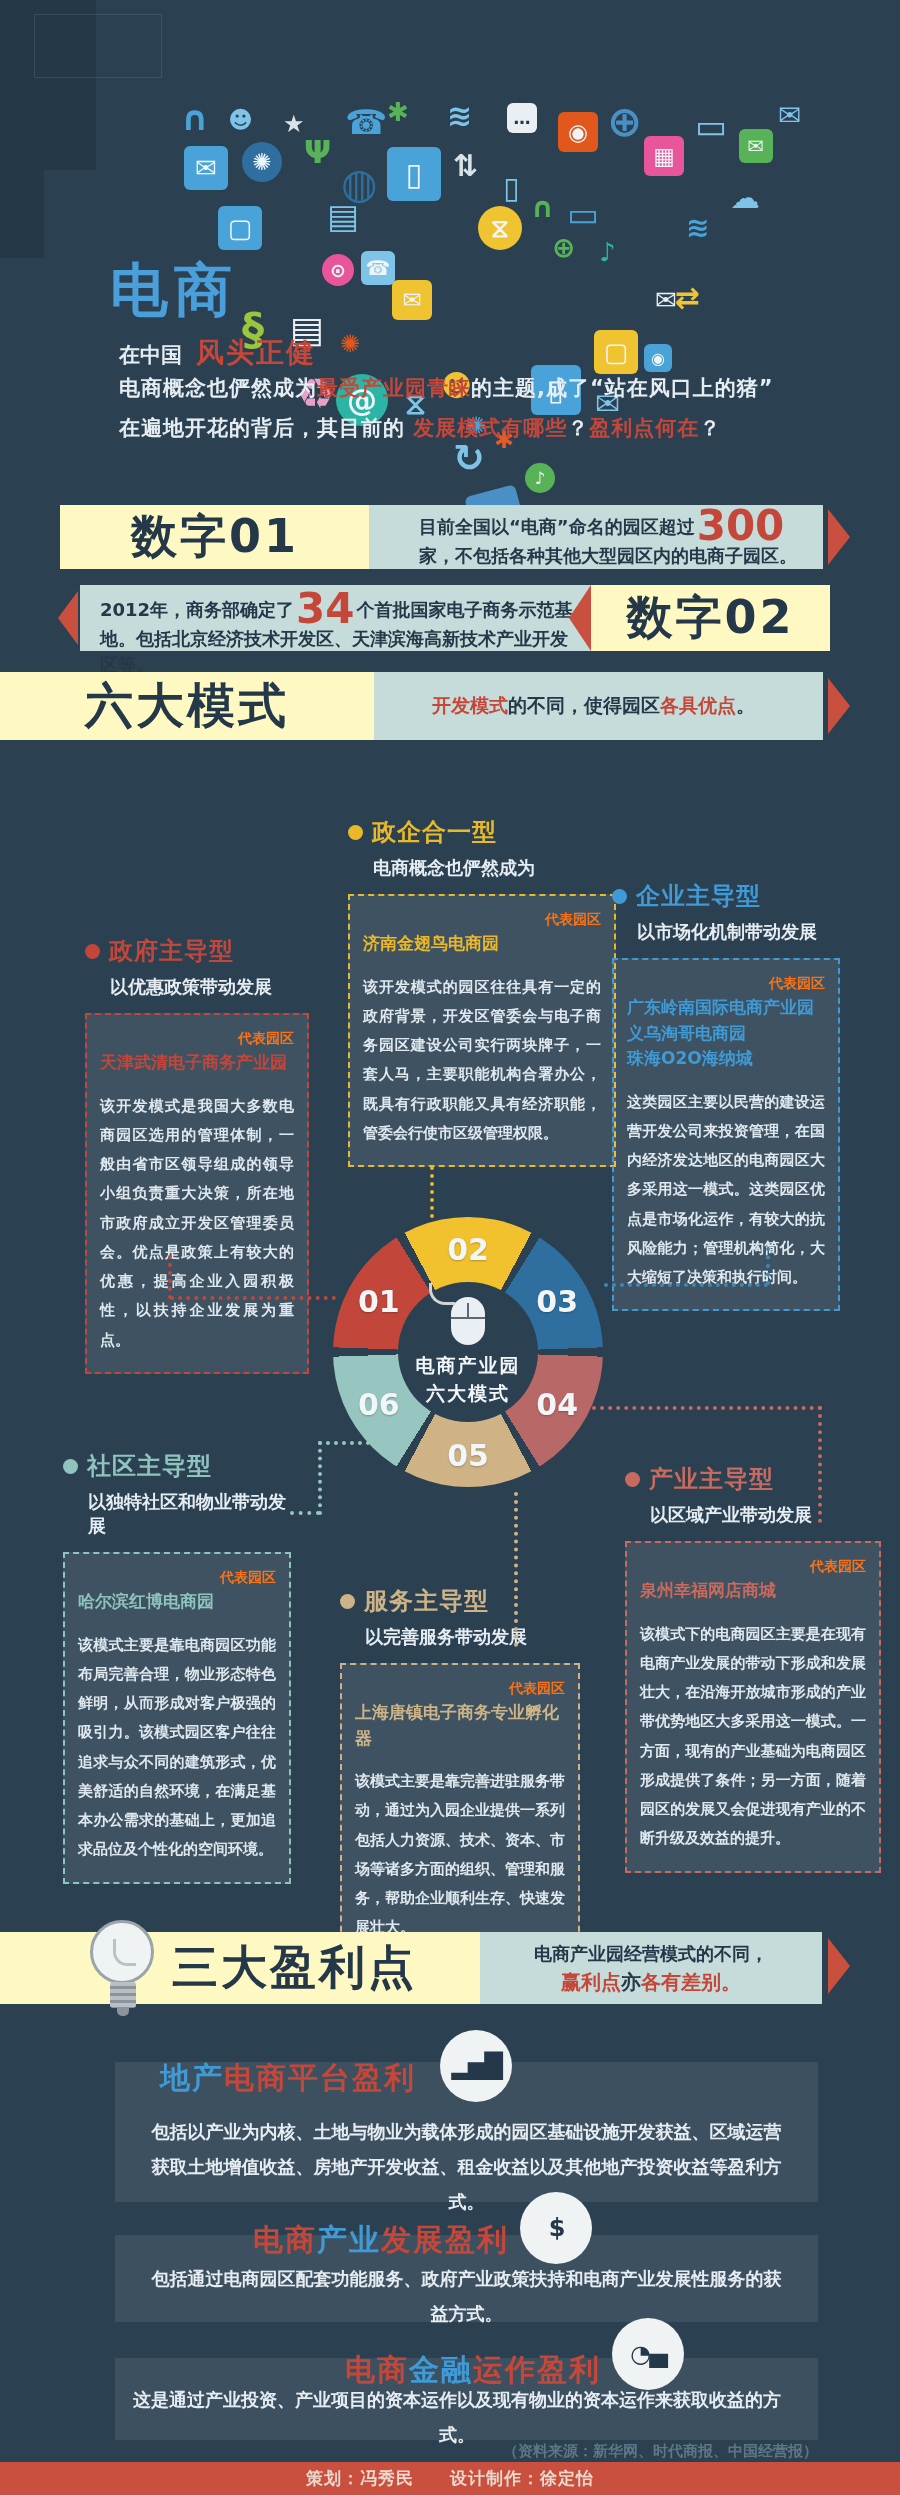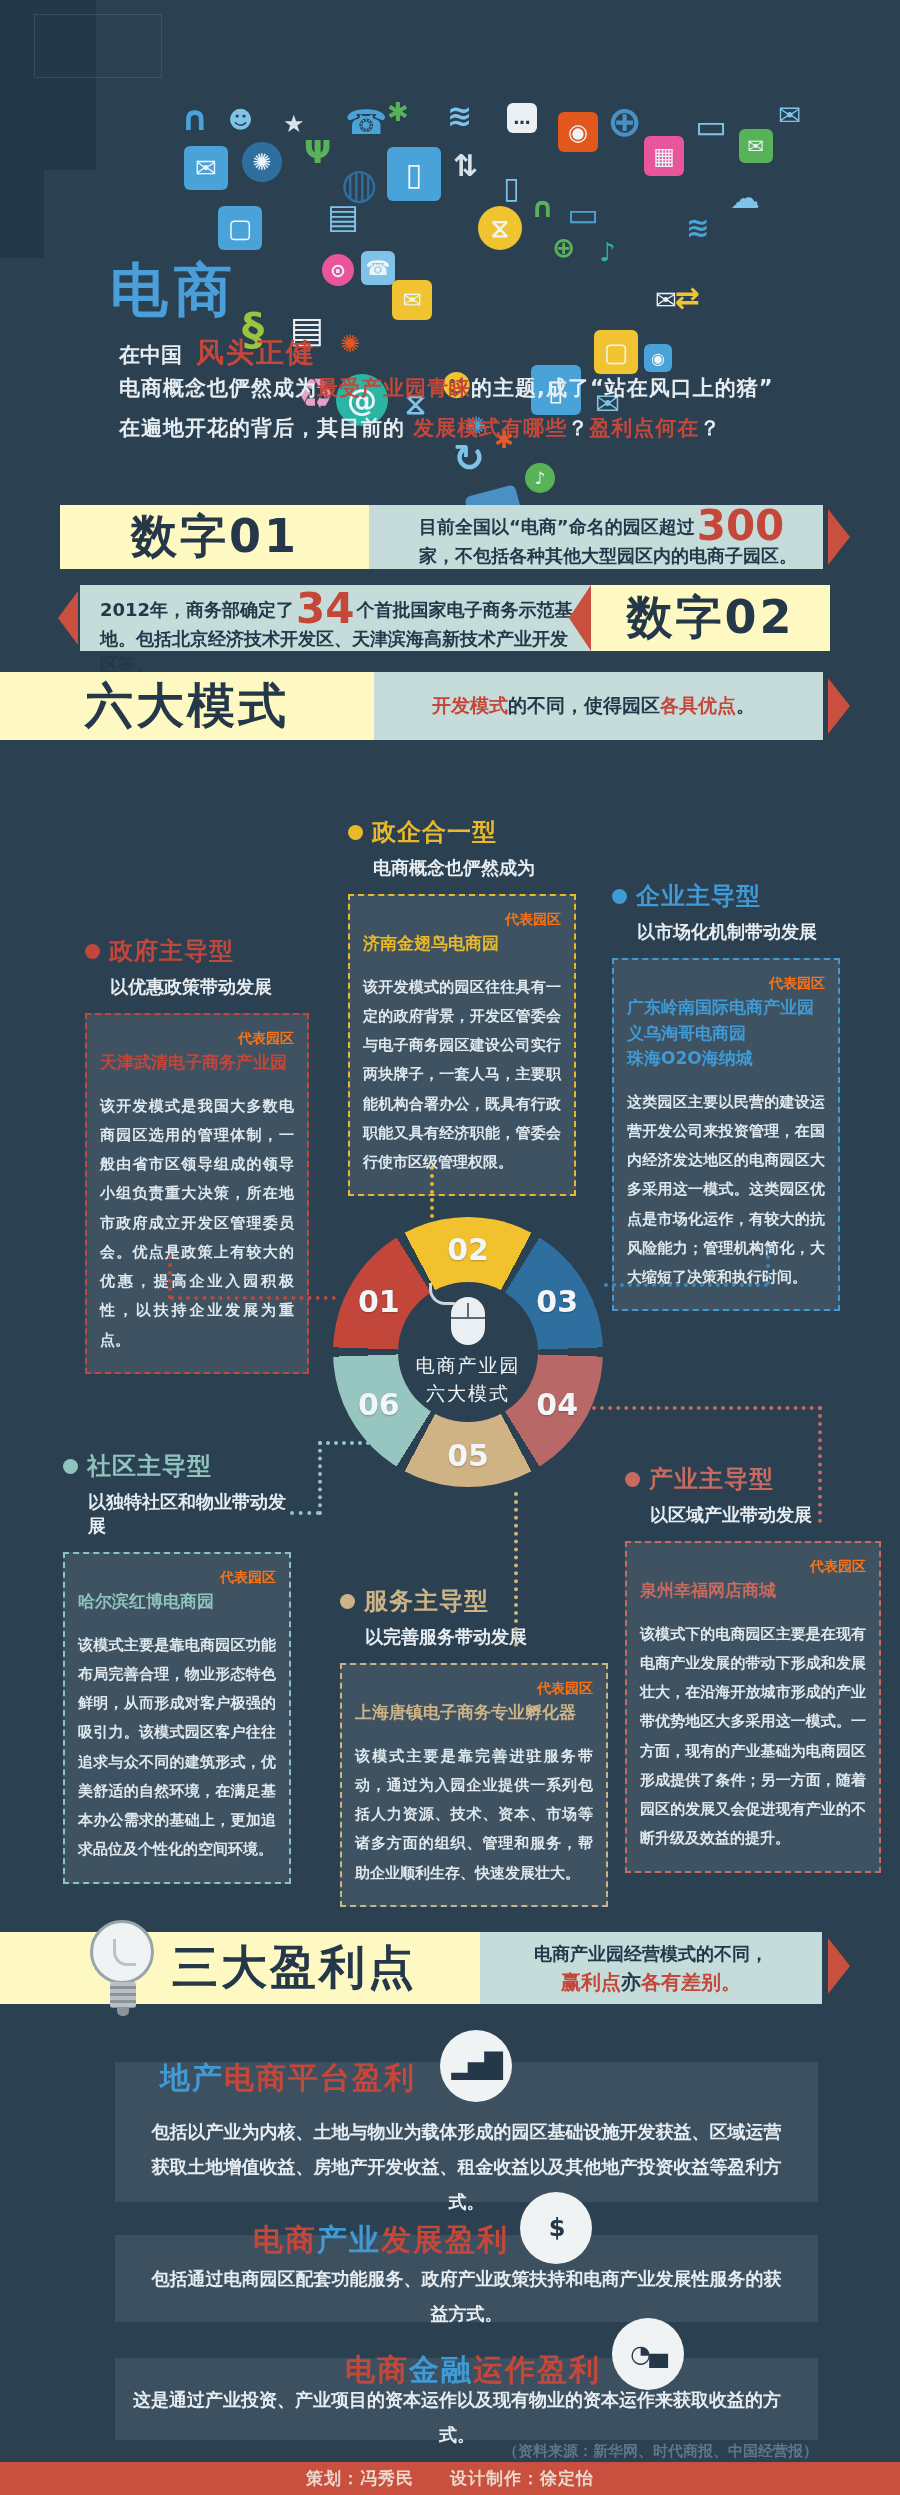--- a/index.html
+++ b/index.html
@@ -57,31 +57,31 @@
   .mode{position:absolute;}
   .mode-head{display:flex;align-items:center;gap:9px;}
   .dot{width:15px;height:15px;border-radius:50%;background:var(--c);flex:0 0 auto;}
   .mode-title{font-size:24px;font-weight:900;color:var(--c);letter-spacing:1px;}
   .mode-sub{margin:8px 0 0 25px;font-size:18px;font-weight:bold;color:#e6edf2;}
   .mode-box{margin-top:14px;border:2px dashed var(--c);background:rgba(233,242,247,0.10);padding:15px 13px 17px 13px;}
   .rep{font-size:14px;font-weight:900;color:#f97316;text-align:right;}
   .parks{color:var(--c);font-size:17px;font-weight:900;line-height:1.5;margin:2px 0 16px 0;}
   .mdesc{font-size:15px;font-weight:600;color:#dfe8ee;line-height:1.95;text-align:justify;}
   #m0{--c:#c2473a;left:85px;top:935px;width:224px;}
-  #m1{--c:#e9b92a;left:348px;top:816px;width:228px;}
+  #m1{--c:#e9b92a;left:348px;top:816px;width:268px;}
   #m2{--c:#3f9ad6;left:612px;top:880px;width:228px;}
   #m3{--c:#c96a5e;left:625px;top:1463px;width:256px;}
-  #m4{--c:#cdb488;left:340px;top:1585px;width:268px;}
+  #m4{--c:#cdb488;left:340px;top:1585px;width:240px;}
   #m5{--c:#8fc3bd;left:63px;top:1450px;width:228px;}
 
   
   #donut{position:absolute;left:333px;top:1217px;width:270px;height:270px;border-radius:50%;}
   #donut-hole{position:absolute;left:50%;top:50%;transform:translate(-50%,-50%);width:140px;height:140px;border-radius:50%;background:#2b4051;display:flex;flex-direction:column;align-items:center;justify-content:center;}
   .donut-num{position:absolute;transform:translate(-50%,-50%);font-size:30px;font-weight:900;color:#f2f6f8;text-shadow:0 1px 2px rgba(0,0,0,0.25);}
-  .dc-line{font-size:19px;font-weight:400;color:#f2f6f8;letter-spacing:2px;line-height:1.5;}
+  .dc-line{font-size:19px;font-weight:700;color:#f2f6f8;letter-spacing:2px;line-height:1.5;}
   #mouse{width:34px;height:48px;background:#e9eff3;border-radius:17px;position:relative;margin-bottom:6px;}
   #mouse::before{content:"";position:absolute;left:50%;top:6px;width:2px;height:14px;background:#5b6a75;transform:translateX(-50%);}
   #mouse::after{content:"";position:absolute;left:0;top:20px;width:100%;height:2px;background:#5b6a75;}
   #mouse .cord{position:absolute;left:-22px;top:-14px;width:26px;height:22px;border-left:3px solid #cfd6da;border-bottom:3px solid #cfd6da;border-bottom-left-radius:16px;}
 
   
   .conn{position:absolute;}
   #c1v{left:168px;top:1255px;height:44px;border-left:4px dotted #c2473a;}
   #c1h{left:170px;top:1296px;width:166px;border-top:4px dotted #c2473a;}
   #c2v{left:430px;top:1166px;height:52px;border-left:4px dotted #e9b92a;}

